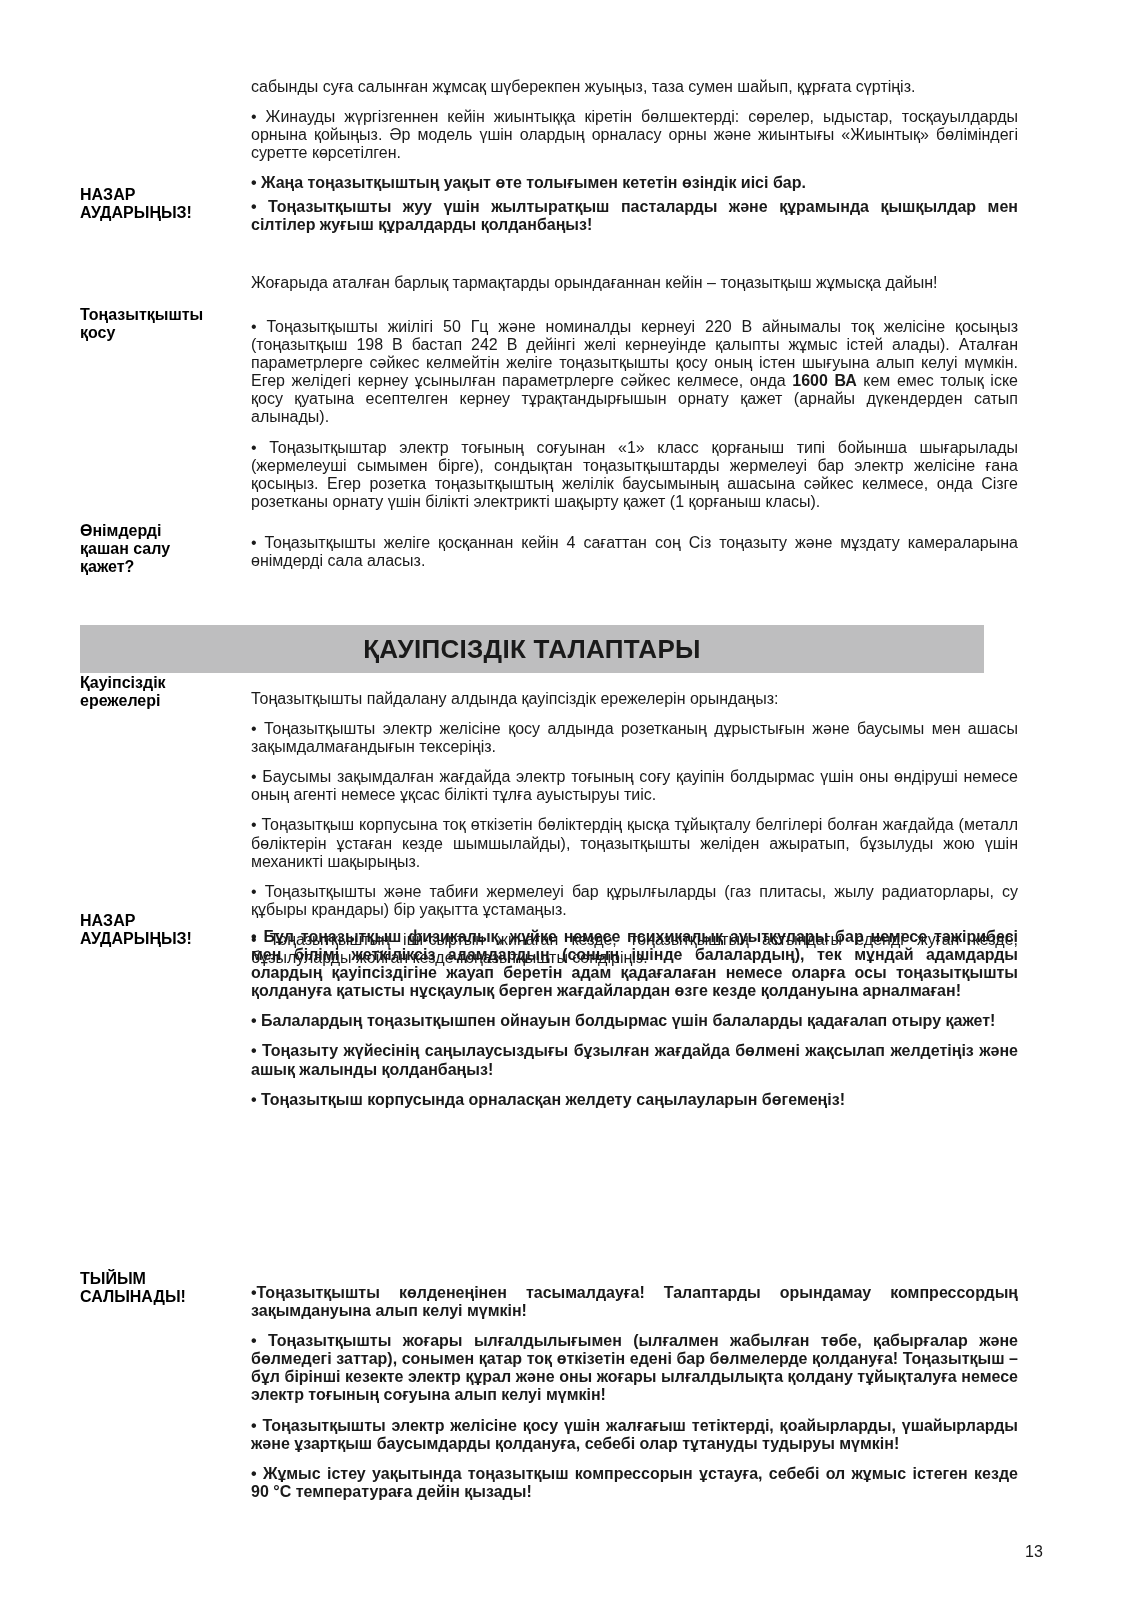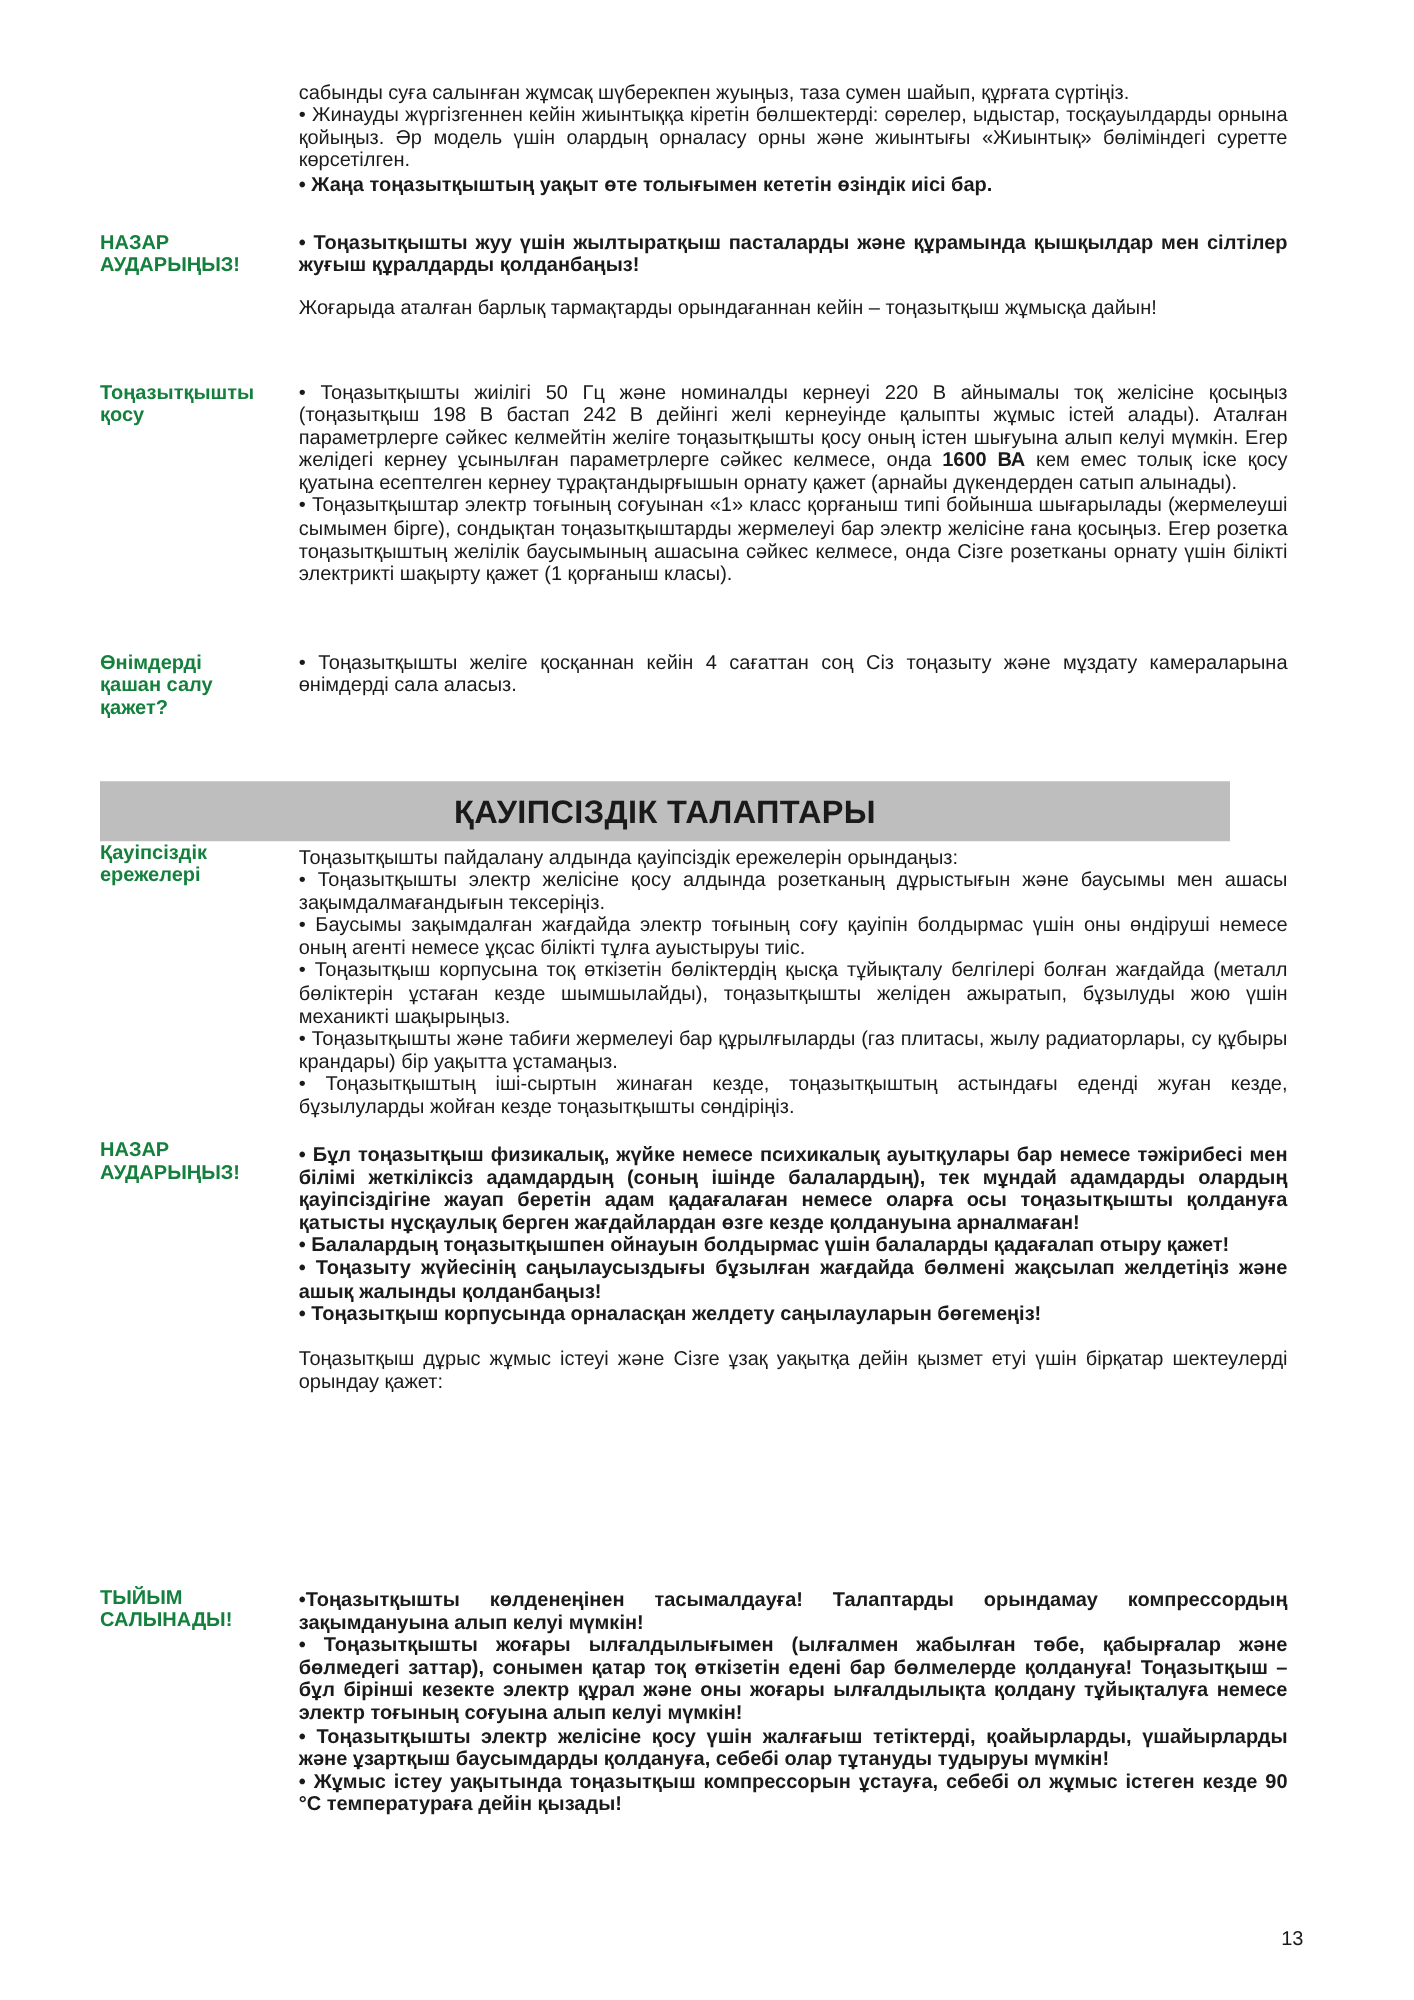--- a/index.html
+++ b/index.html
@@ -1,23 +1,23 @@
 <!DOCTYPE html>
 <html><head>
 <meta charset="utf-8">
 <style>
   html, body { margin: 0; padding: 0; background: #ffffff; }
   body { width: 1131px; height: 1600px; position: relative; overflow: hidden;
          font-family: "Liberation Sans", sans-serif; color: #1a1a1a; }
   .row { position: absolute; left: 80px; width: 950px; }
   .label { position: absolute; left: 0; top: 0; width: 150px; font-weight: bold;
-           font-size: 16px; line-height: 18px; color: #15803d; }
+           font-size: 16px; line-height: 18px; color: #000000; }
   .content { position: absolute; left: 159px; top: 0; width: 791px; font-size: 16px;
              line-height: 18.1px; text-align: justify; }
-  .content p { margin: 0; }
+  .content p { margin: 12px; }
   .bold { font-weight: bold; }
   .gap { height: 18px; }
   .section-bar { position: absolute; left: 80px; top: 625px; width: 904px; height: 48px;
                  background: #bebebf; display: flex; align-items: center; justify-content: center; }
   .section-title { font-size: 26px; font-weight: bold; color: #1a1a1a; letter-spacing: 0.3px; }
   .page-number { position: absolute; left: 1025px; top: 1530px; font-size: 16px; color: #1a1a1a; margin-top: 13px; }
 </style>
 </head>
 <body>
 
@@ -70,21 +70,20 @@
 </div>
 
 <div class="row" style="top:912px;">
   <div class="label" style="width:120px;">НАЗАР АУДАРЫҢЫЗ!</div>
   <div class="content" style="top:4px;">
     <p class="bold">• Бұл тоңазытқыш физикалық, жүйке немесе психикалық ауытқулары бар немесе тәжірибесі мен білімі жеткіліксіз адамдардың (соның ішінде балалардың), тек мұндай адамдарды олардың қауіпсіздігіне жауап беретін адам қадағалаған немесе оларға осы тоңазытқышты қолдануға қатысты нұсқаулық берген жағдайлардан өзге кезде қолдануына арналмаған!</p>
     <p class="bold">• Балалардың тоңазытқышпен ойнауын болдырмас үшін балаларды қадағалап отыру қажет!</p>
     <p class="bold">• Тоңазыту жүйесінің саңылаусыздығы бұзылған жағдайда бөлмені жақсылап желдетіңіз және ашық жалынды қолданбаңыз!</p>
     <p class="bold">• Тоңазытқыш корпусында орналасқан желдету саңылауларын бөгемеңіз!</p>
     <div class="gap" style="height:18px;"></div>
-    <p>Тоңазытқыш дұрыс жұмыс істеуі және Сізге ұзақ уақытқа дейін қызмет етуі үшін бірқатар шектеулерді орындау қажет:</p>
   </div>
 </div>
 
 <div class="row" style="top:1270px;">
   <div class="label" style="width:120px;">ТЫЙЫМ САЛЫНАДЫ!</div>
   <div class="content" style="top:2px;">
     <p class="bold">•Тоңазытқышты көлденеңінен тасымалдауға! Талаптарды орындамау компрессордың зақымдануына алып келуі мүмкін!</p>
     <p class="bold">• Тоңазытқышты жоғары ылғалдылығымен (ылғалмен жабылған төбе, қабырғалар және бөлмедегі заттар), сонымен қатар тоқ өткізетін едені бар бөлмелерде қолдануға! Тоңазытқыш – бұл бірінші кезекте электр құрал және оны жоғары ылғалдылықта қолдану тұйықталуға немесе электр тоғының соғуына алып келуі мүмкін!</p>
     <p class="bold">• Тоңазытқышты электр желісіне қосу үшін жалғағыш тетіктерді, қоайырларды, үшайырларды және ұзартқыш баусымдарды қолдануға, себебі олар тұтануды тудыруы мүмкін!</p>
     <p class="bold">• Жұмыс істеу уақытында тоңазытқыш компрессорын ұстауға, себебі ол жұмыс істеген кезде 90 °С температураға дейін қызады!</p>

